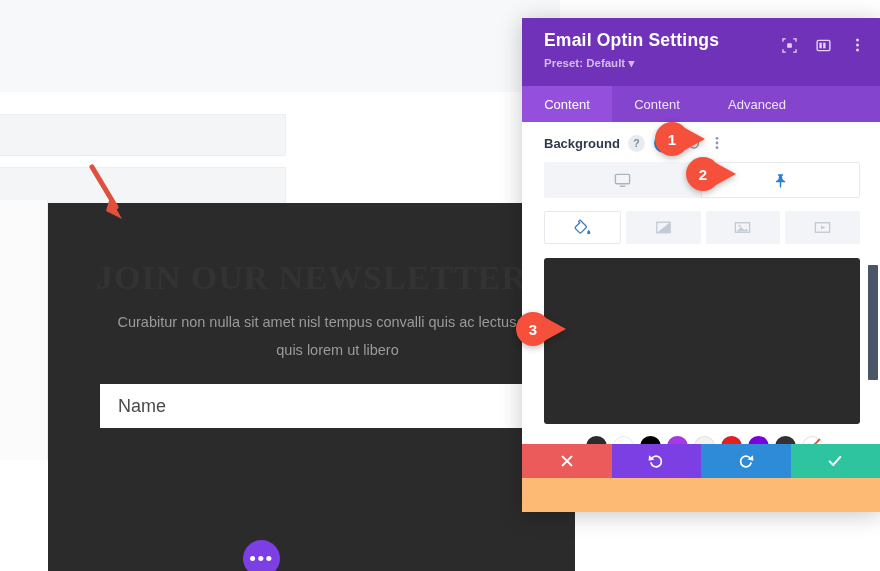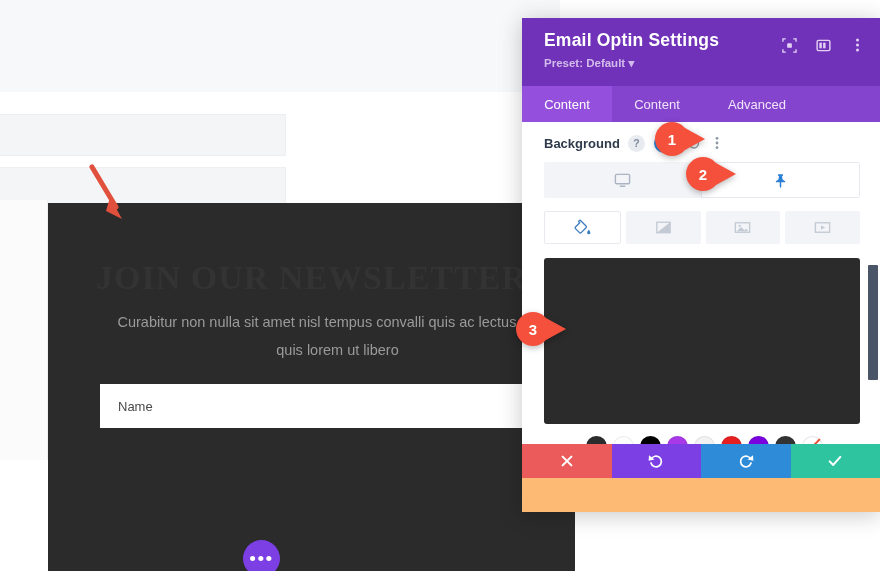--- a/index.html
+++ b/index.html
@@ -88,21 +88,21 @@
   .optin-field {
     position: absolute;
     left: 52px;
     width: 473px;
     height: 44px;
     background: #ffffff;
     display: flex;
     align-items: center;
     box-sizing: border-box;
     padding-left: 18px;
-    font-size: 13px;
+    font-size: 18px;
     color: #4a4a4a;
   }
   .optin-field.f-name { top: 181px; }
   .optin-field.f-email { top: 242px; }
 
   .optin-submit {
     position: absolute;
     left: 52px;
     top: 304px;
     width: 473px;

